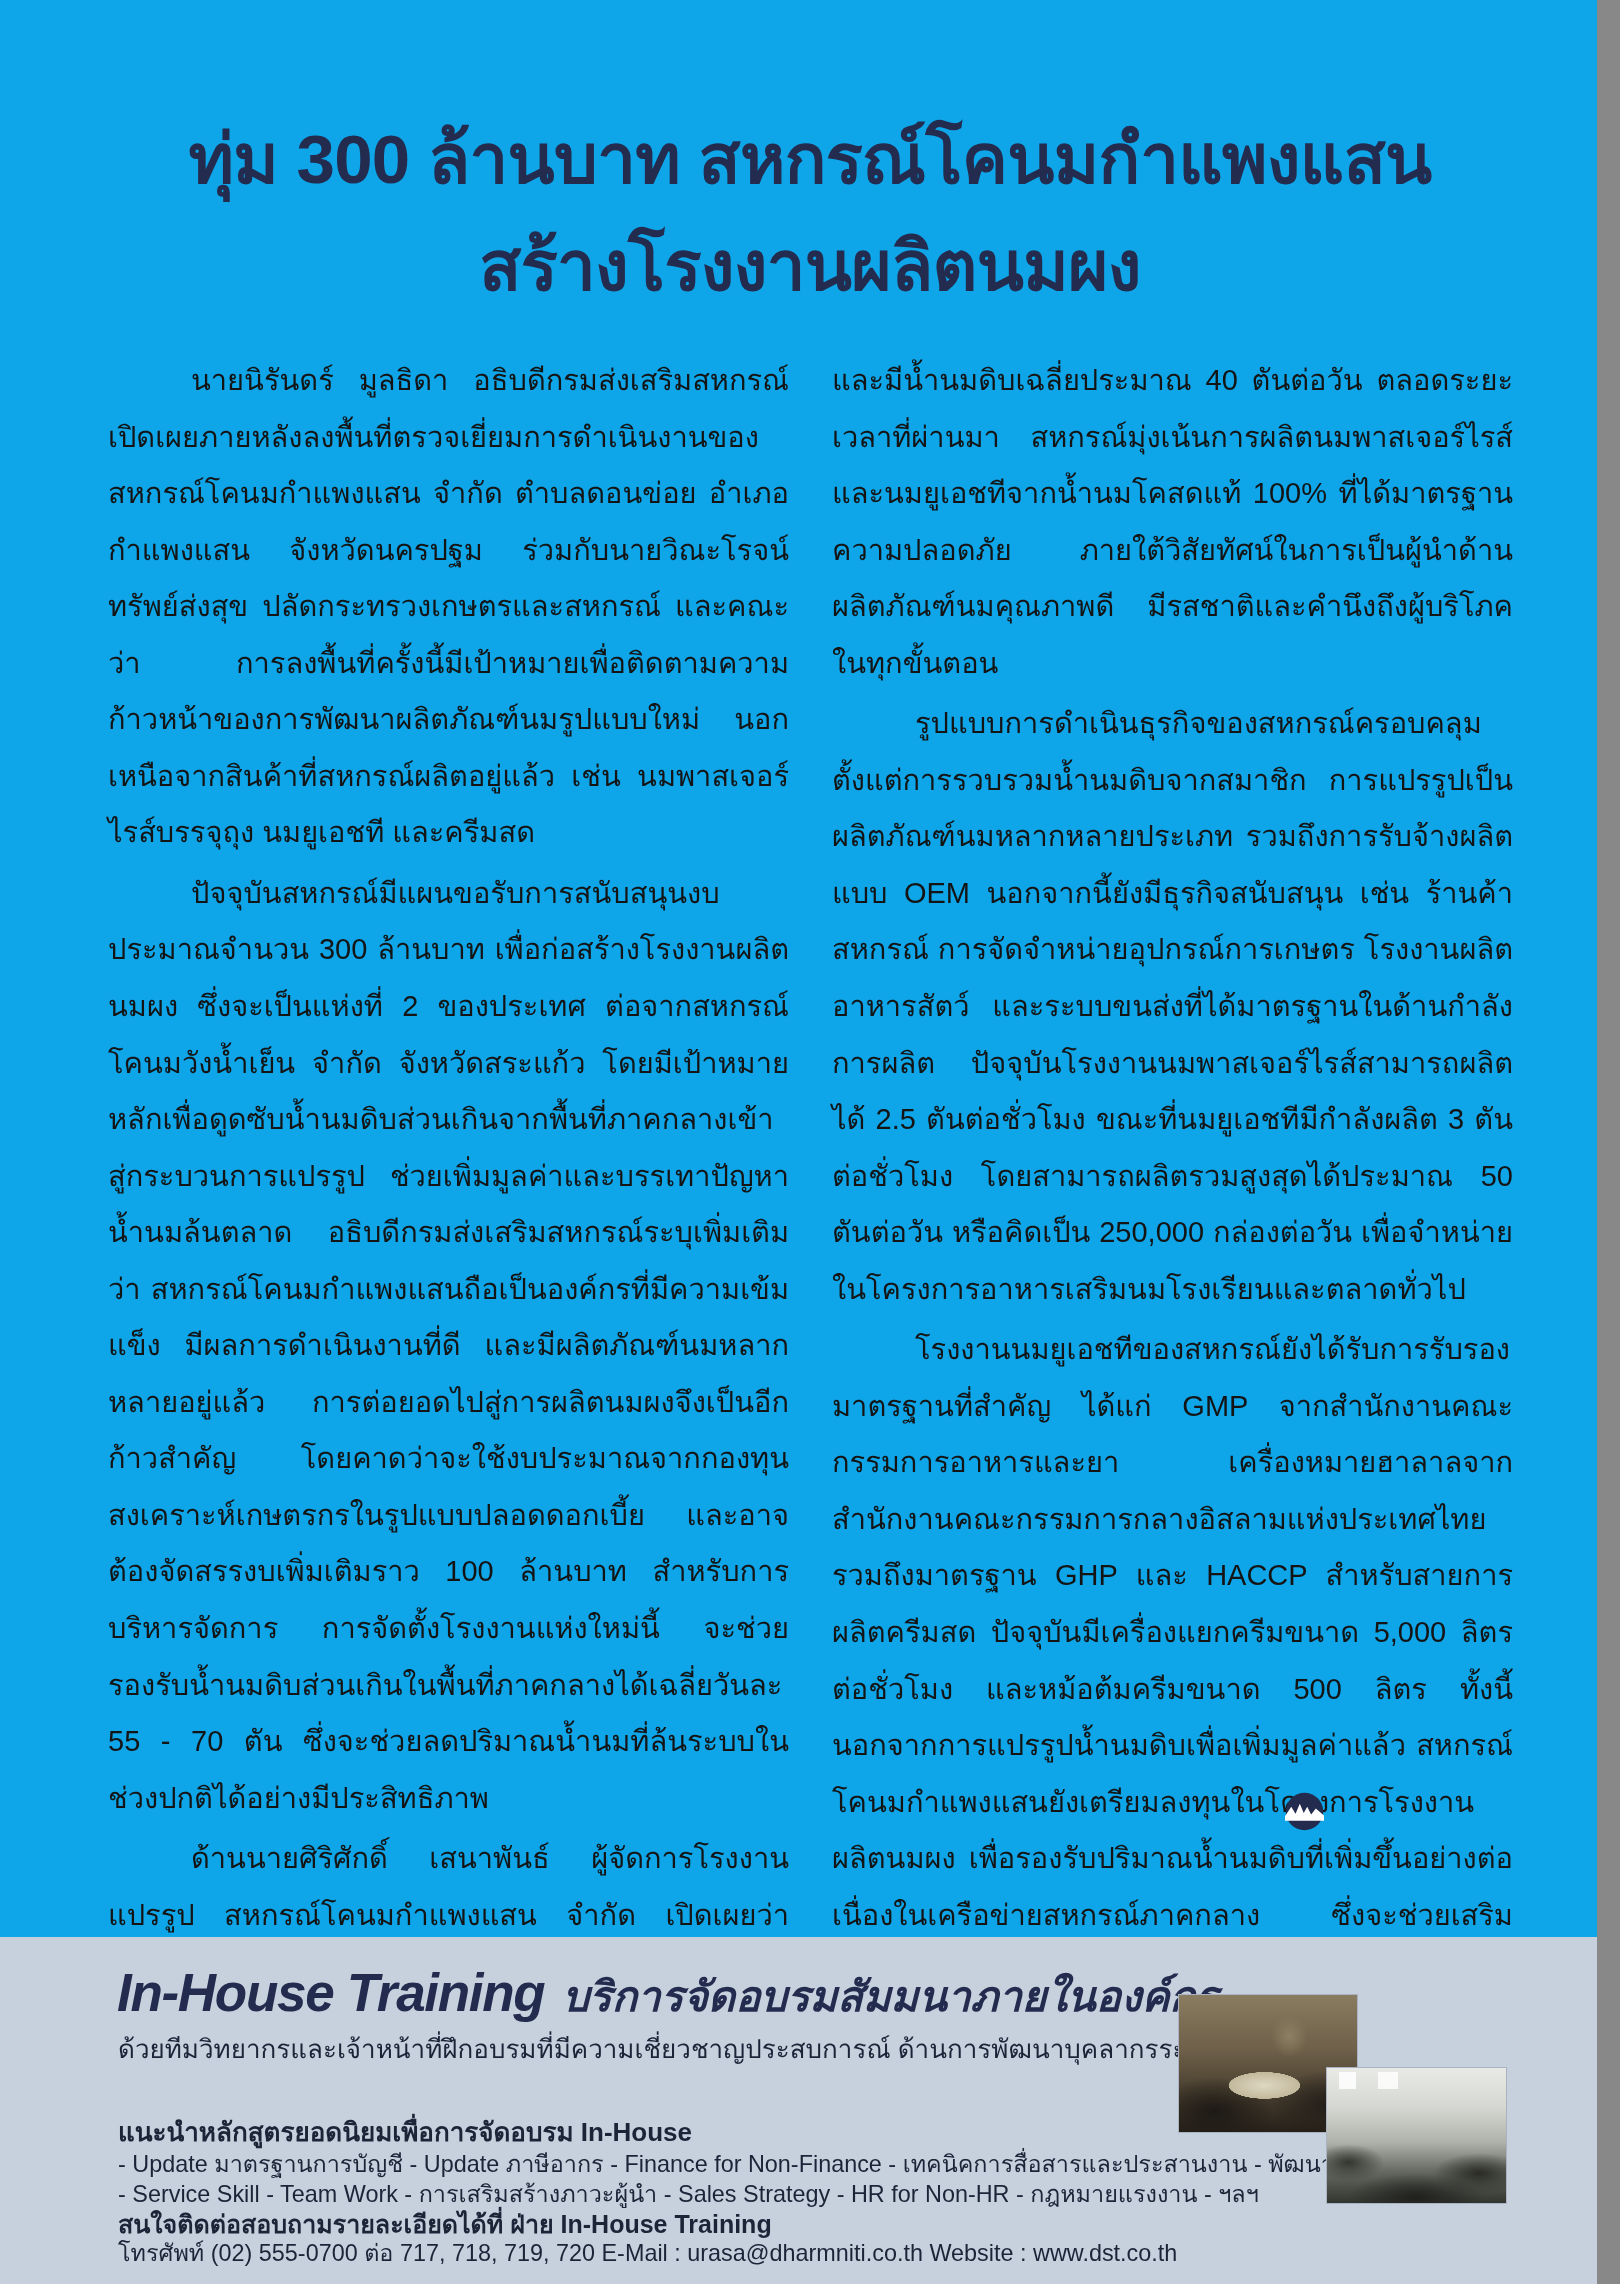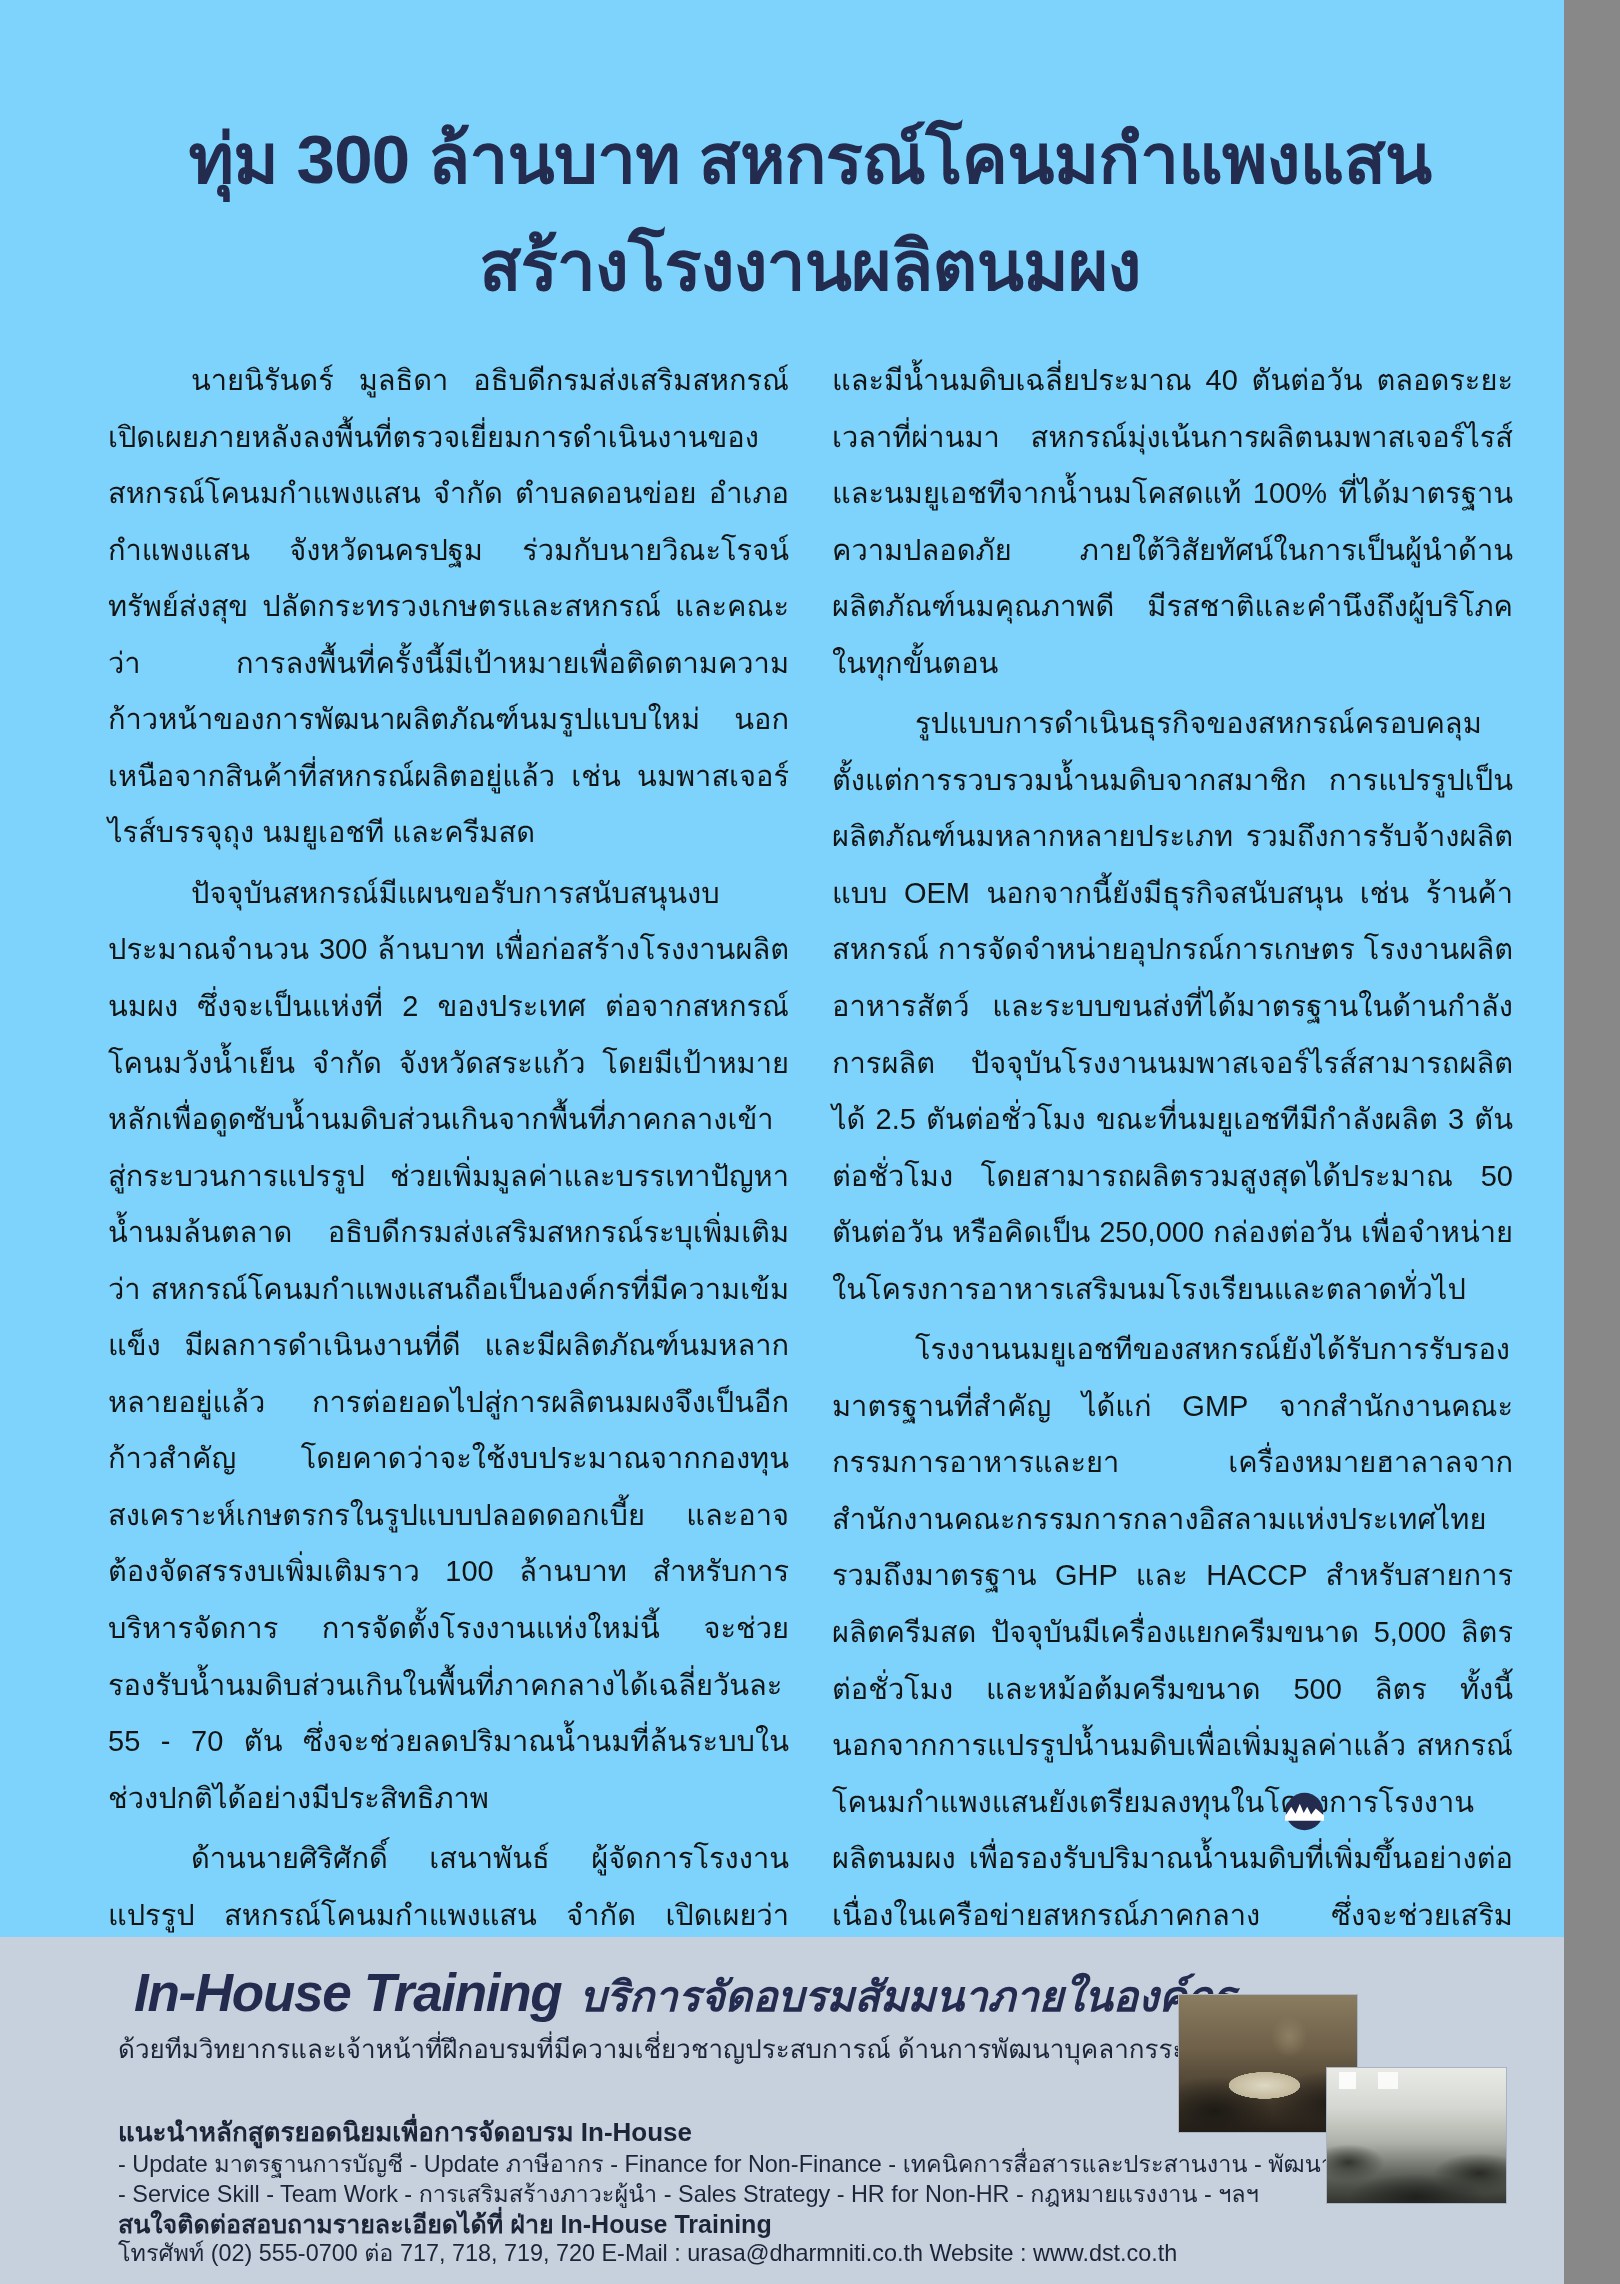--- a/index.html
+++ b/index.html
@@ -1,21 +1,22 @@
 <!DOCTYPE html>
 <html style="font-size:10.4px"><head>
 <meta charset="utf-8">
 <style>
   html,body{margin:0;padding:0;background:#888;}
   .page{
     position:relative;
     width:1564px;height:2284px;
-    background:#7dd3fc;
+    background:#0ea5e9;
     font-family:"Liberation Sans", sans-serif;
     overflow:hidden;
+    padding-left:33px;
   }
   
   .headline{
     position:absolute;left:78px;top:107px;width:1464px;
     text-align:center;
     color:#232c4e;
     font-weight:bold;
     font-size:69px;
     line-height:1.55;
     letter-spacing:-0.7px;
@@ -42,21 +43,20 @@
     background:#c7d1de;
     color:#1c2438;
   }
   .footer-title{
     position:absolute;left:117px;top:25px;
     white-space:nowrap;
   }
   .footer-title .en{
     font-size:53px;font-weight:bold;font-style:italic;color:#232c4e;
     letter-spacing:-1.3px;
-    margin-left:17px;
   }
   .footer-title .th{
     font-size:42px;font-weight:bold;font-style:italic;color:#232c4e;
     margin-left:18px;
   }
   .f-line{position:absolute;left:118px;white-space:nowrap;}
   .f-desc1{top:91px;font-size:26px;}
   .f-desc2{top:135px;font-size:26px;}
   .f-head{top:174px;font-size:26px;font-weight:bold;}
   .f-course1{top:208px;font-size:23.4px;}

